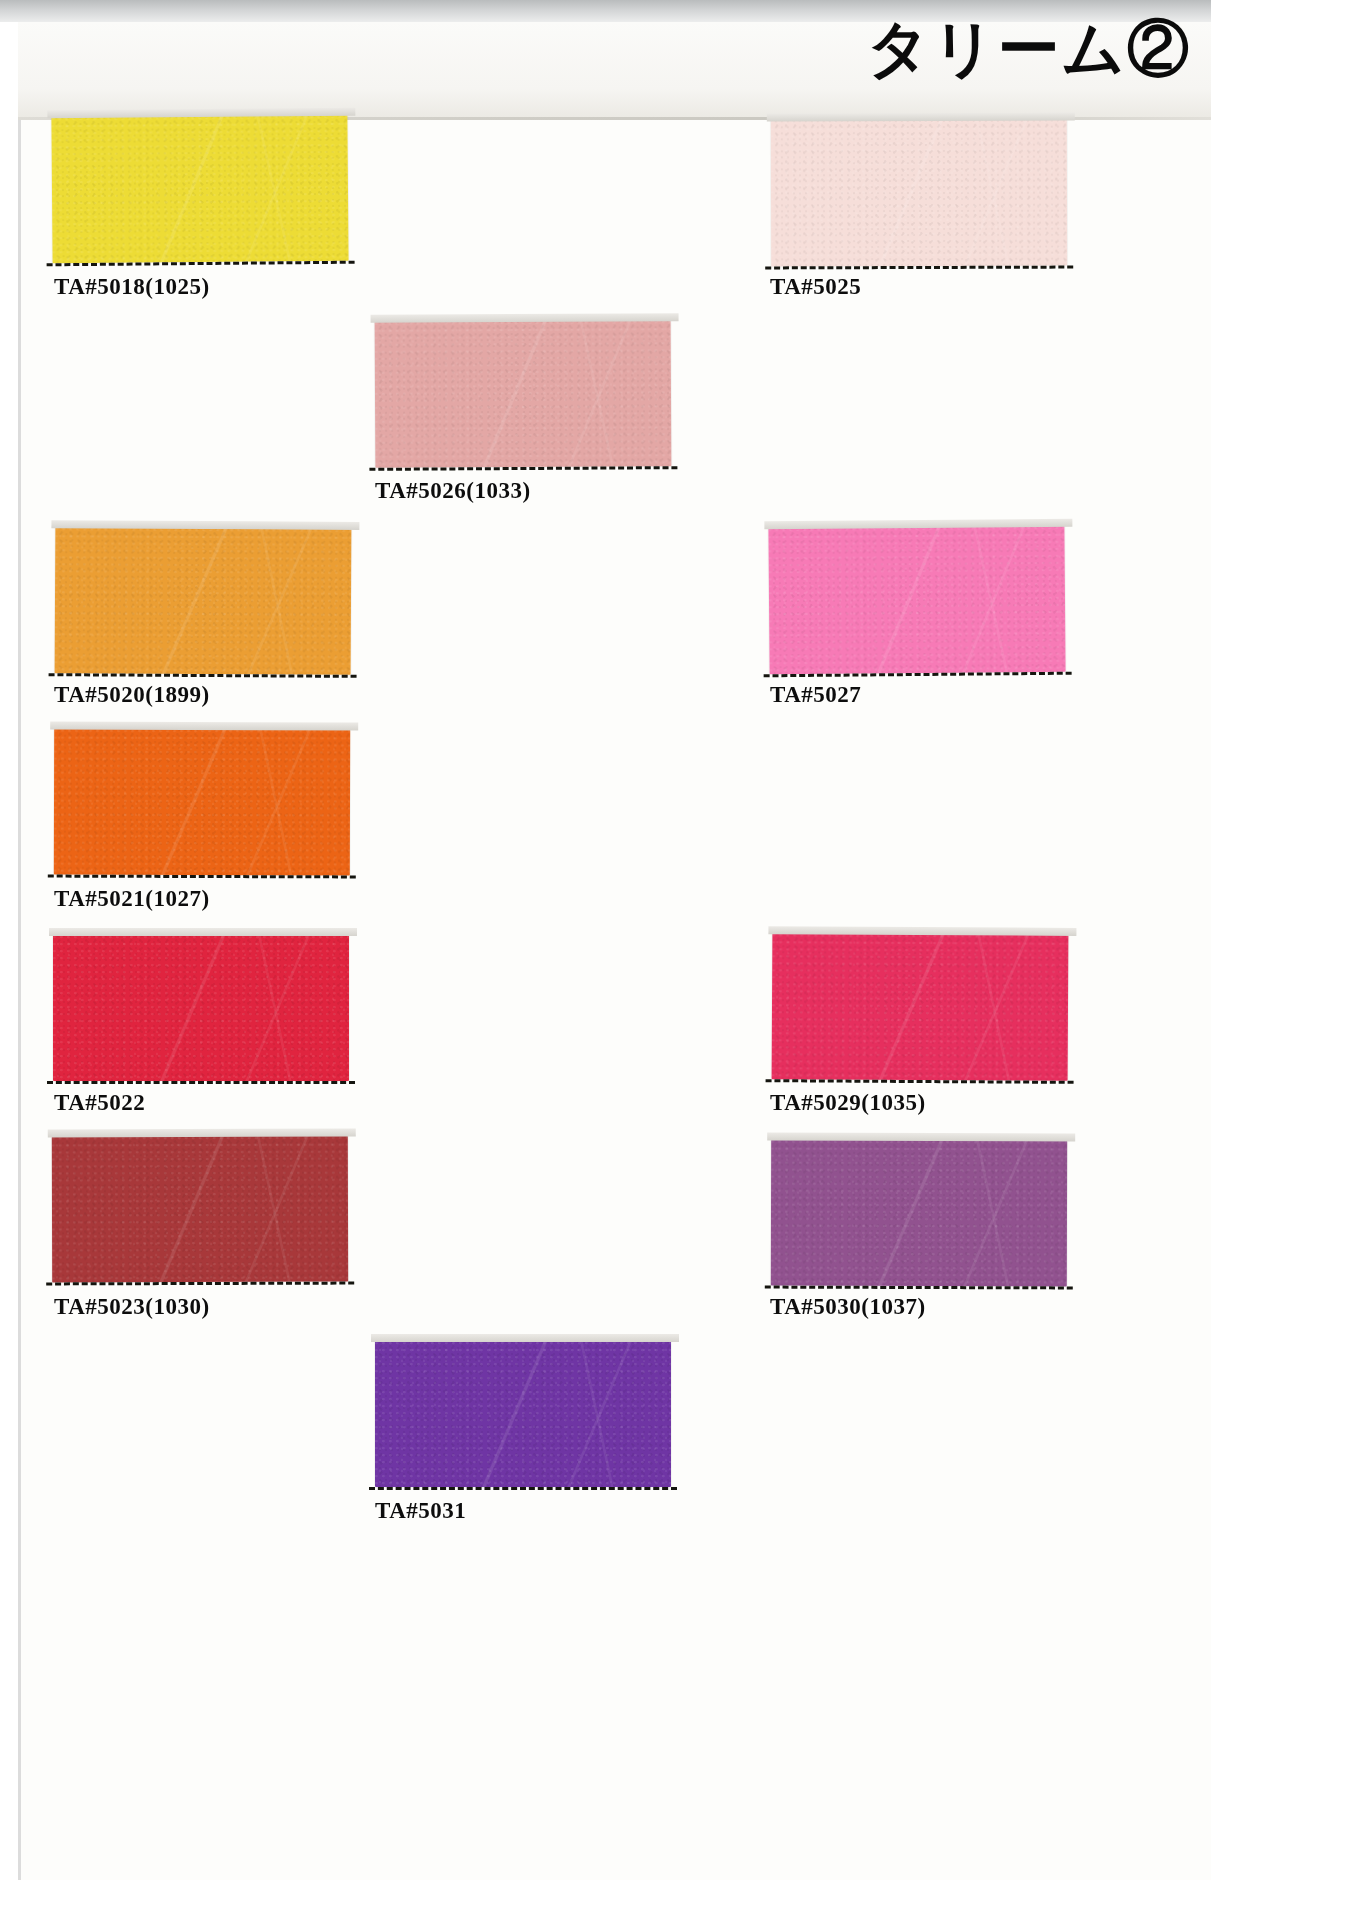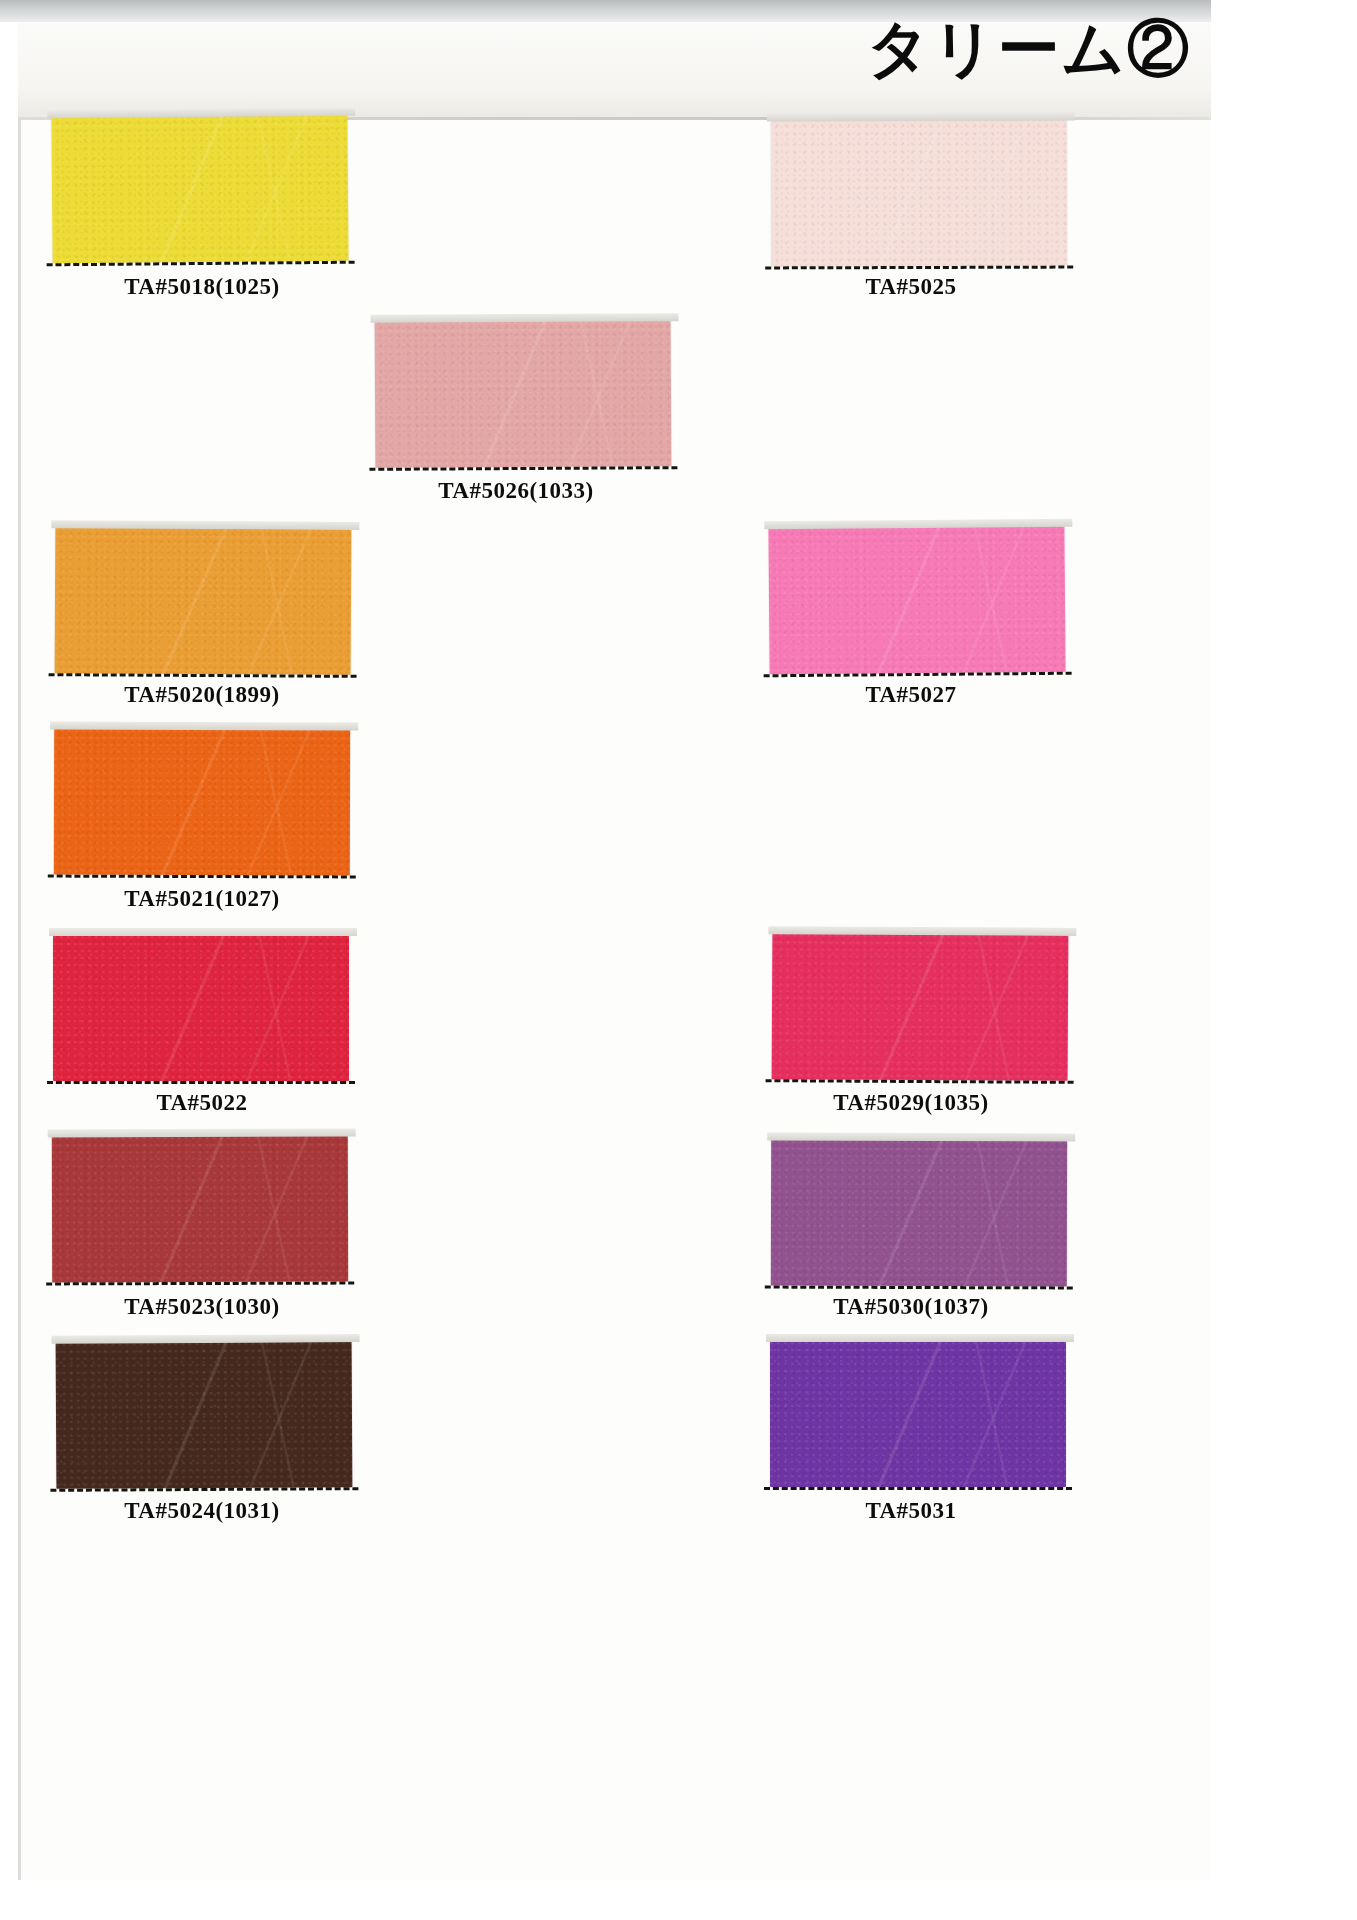--- a/index.html
+++ b/index.html
@@ -176,30 +176,30 @@
     left: -6px;
     bottom: -3px;
     width: 104%;
     height: 0;
     border-bottom: 3px dashed #15150f;
   }
   .label {
     position: absolute;
     top: 156px;
     width: 296px;
-    text-align: center;
+    text-align: left;
     font-family: "Liberation Serif", serif;
     font-size: 23px;
     font-weight: 700;
     color: #0d0d0d;
     letter-spacing: 0.5px;
     white-space: nowrap;
   }
   .cell.c1 .label { left: 14px; }
-  .cell.c2 .label { left: 328px; }
+  .cell.c2 .label { left: 335px; }
 </style>
 </head>
 <body>
 
 <div id="page">
 
   <div class="paper"></div>
   <div class="outer-right"></div>
   <div class="paper-left-edge"></div>
   <div class="paper-right-edge"></div>
@@ -302,28 +302,20 @@
           <div class="swatch-wrap" style="transform: rotate(0.16deg) translate(1px, 2px);">
             <div class="swatch" style="background: rgb(145, 82, 143);"></div>
             <div class="edge-top"></div>
             <div class="dash-line"></div>
           </div>
           <div class="label">TA#5030(1037)</div>
         </div>
         <div class="cell c3"></div>
       </div>
       <div class="row">
-        <div class="cell c1">
-          <div class="swatch-wrap" style="transform: rotate(-0.32deg) translate(2px, 0px);">
-            <div class="swatch" style="background: rgb(69, 41, 31);"></div>
-            <div class="edge-top"></div>
-            <div class="dash-line"></div>
-          </div>
-          <div class="label">TA#5024(1031)</div>
-        </div>
         <div class="cell c2">
           <div class="swatch-wrap" style="transform: rotate(0deg) translate(0px, -1px);">
             <div class="swatch" style="background: rgb(111, 53, 164);"></div>
             <div class="edge-top"></div>
             <div class="dash-line"></div>
           </div>
           <div class="label">TA#5031</div>
         </div>
         <div class="cell c3"></div>
       </div>

